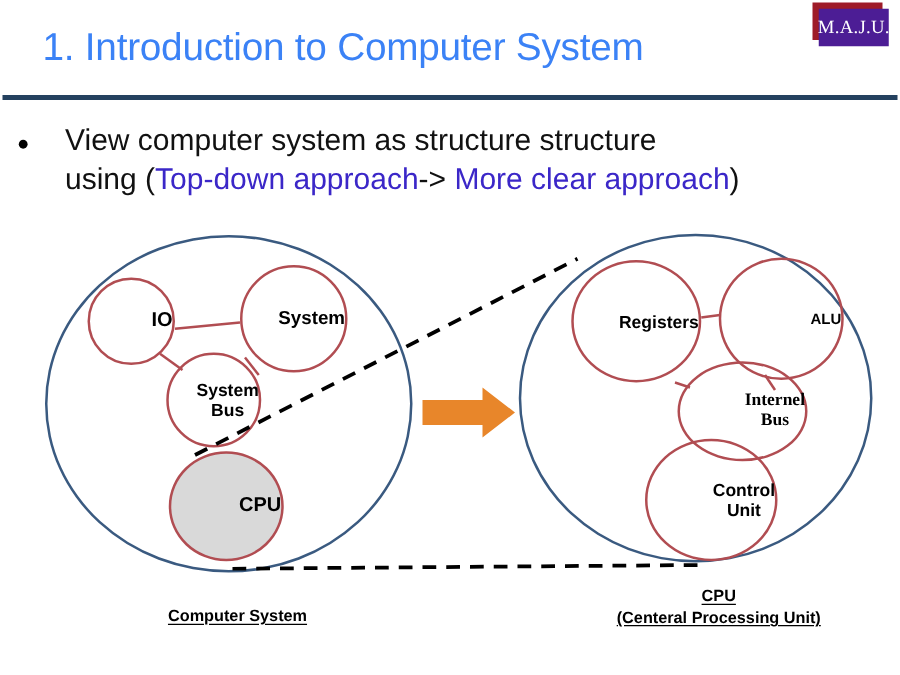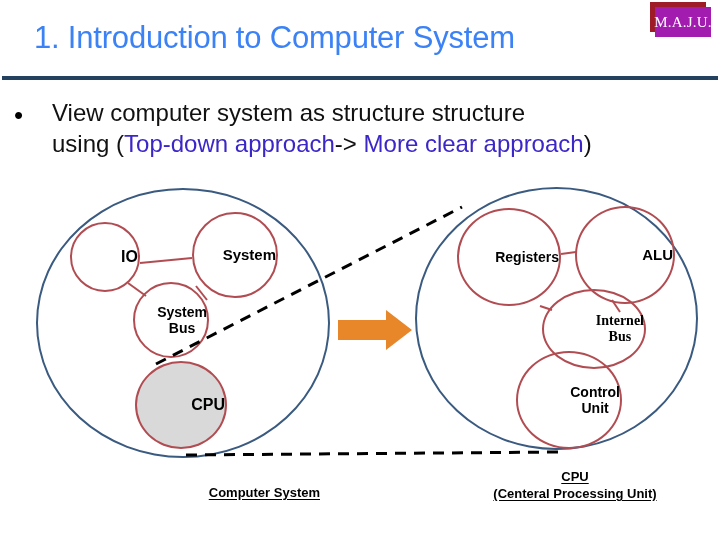--- a/index.html
+++ b/index.html
@@ -37,21 +37,21 @@
     width: 56px;
     height: 30px;
     background: #9e1b28;
   }
   #logo .logo-navy {
     position: absolute;
     left: 5px;
     top: 5px;
     width: 56px;
     height: 30px;
-    background: #a21caf;
+    background: #4c1d95;
     display: flex;
     align-items: center;
     justify-content: center;
   }
   #logo .logo-text {
     color: #ffffff;
     font-family: "Liberation Serif", serif;
     font-size: 15px;
     letter-spacing: 0.2px;
     line-height: 1;
@@ -183,31 +183,31 @@
     </div>
 
     <div class="node" style="left:133px; top:282px; width:76px; height:76px; font-size:14px;">
       <span><span>System</span><br><span>Bus</span></span>
     </div>
 
     <div class="node filled" style="left:135px; top:361px; width:92px; height:88px; font-size:16px;">
       <span>CPU</span>
     </div>
 
-    <div class="caption" style="left:60px; top:484px; width:260px;text-align:right;">
+    <div class="caption" style="left:60px; top:484px; width:260px;">
       <u>Computer System</u>
     </div>
 
     <div class="outer" style="left:415px; top:187px; width:283px; height:263px;"></div>
 
     <div class="node" style="left:457px; top:208px; width:104px; height:98px; font-size:14px;">
       <span>Registers</span>
     </div>
 
-    <div class="node" style="left:575px; top:206px; width:100px; height:98px; font-size:15px;">
+    <div class="node" style="left:575px; top:206px; width:100px; height:98px; font-size:12px;">
       <span>ALU</span>
     </div>
 
     <div class="node" style="left:542px; top:289px; width:104px; height:80px; font-size:14px;font-family:Liberation Serif, serif;">
       <span><span>Internel</span><br><span>Bus</span></span>
     </div>
 
     <div class="node" style="left:516px; top:351px; width:106px; height:98px; font-size:14px;">
       <span><span>Control</span><br><span>Unit</span></span>
     </div>

